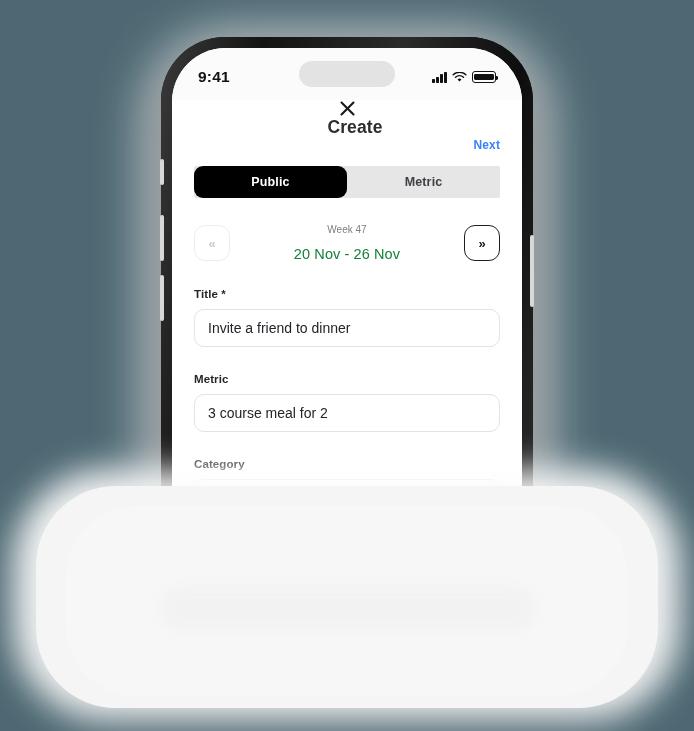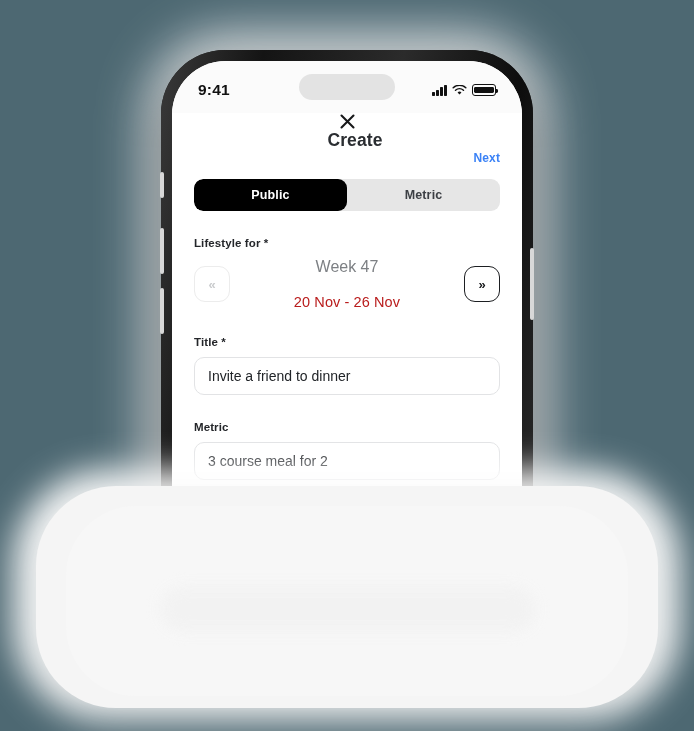--- a/index.html
+++ b/index.html
@@ -36,21 +36,21 @@
     border-radius: 78px;
     background: #ffffff;
     filter: blur(26px);
     opacity: .95;
   }
 
   
   .phone {
     position: absolute;
     left: 161px;
-    top: 50px;
+    top: 37px;
     width: 372px;
     height: 548px;
     border-radius: 64px;
     background: #1f1f1f;
     box-shadow: 0 18px 46px rgba(0,0,0,.42);
   }
 
   .phone::after{
     content:"";
     position:absolute;
@@ -190,21 +190,21 @@
     height: 110px;
     background: linear-gradient(to bottom, rgba(255,255,255,0) 0%, rgba(255,255,255,.72) 42%, rgba(255,255,255,.95) 78%, #fff 100%);
     pointer-events:none;
     z-index: 3;
   }
 
   
   .segmented {
     display: flex;
     background: #e6e6e6;
-    border-radius: 9px;
+    border-radius: 2px;
     padding: 0;
     height: 32px;
     overflow: hidden;
   }
   .seg {
     flex: 1;
     display:flex; align-items:center; justify-content:center;
     font-size: 12.5px;
     font-weight: 700;
     color: #3c3f44;
@@ -244,27 +244,27 @@
     flex: 0 0 auto;
   }
   .nav-btn.disabled { border: 1.3px solid #ececec; color:#c9cbcd; }
   .nav-btn.enabled  { border: 1.6px solid #1d1f22; color:#15171a; }
 
   .week-center {
     flex: 1;
     text-align:center;
   }
   .week-number {
-    font-size: 16px;
+    font-size: 10px;
     color: #7d8084;
-    margin-bottom: 18px;
+    margin-bottom: 11px;
   }
   .week-range {
     font-size: 14.5px;
-    color: #b91c1c;
+    color: #15803d;
     letter-spacing: .1px;
   }
 
   
   .text-input {
     width: 100%;
     height: 38px;
     border: 1.2px solid #e2e3e5;
     border-radius: 10px;
     padding: 14px 13px;
@@ -396,21 +396,20 @@
       </div>
 
       <div class="app-body">
 
         <div class="segmented">
           <div class="seg active">Public</div>
           <div class="seg">Metric</div>
         </div>
 
         <div class="field-block">
-          <div class="field-label">Lifestyle for *</div>
           <div class="week-row">
             <div class="nav-btn disabled">«</div>
             <div class="week-center">
               <div class="week-number">Week 47</div>
               <div class="week-range">20 Nov - 26 Nov</div>
             </div>
             <div class="nav-btn enabled">»</div>
           </div>
         </div>
 

